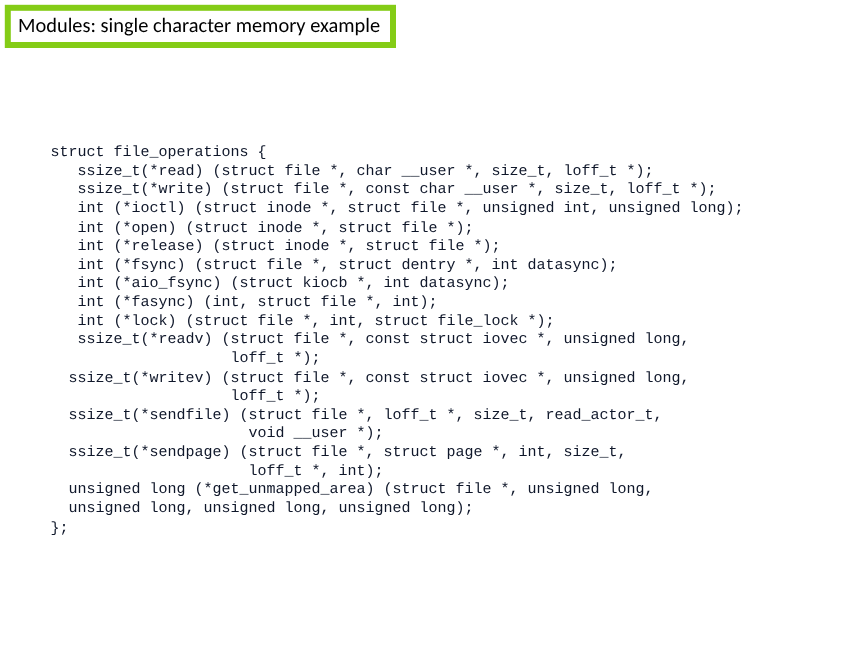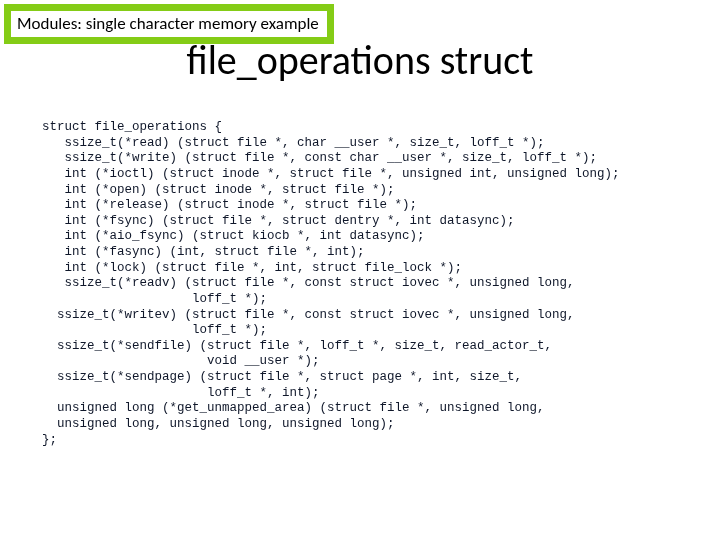--- a/index.html
+++ b/index.html
@@ -14,21 +14,21 @@
   .slide {
     position: relative;
     width: 720px;
     height: 540px;
     box-sizing: border-box;
   }
   .tag-box {
     position: absolute;
     top: 4px;
     left: 4px;
-    border: 7px solid #84cc16;
+    border: 5px solid #84cc16;
     padding: 2px 8px 3px 6px;
     font-size: 17px;
     color: #000;
     background: #fff;
   }
   .title {
     position: absolute;
     top: 36px;
     left: 0;
     width: 720px;
@@ -49,21 +49,20 @@
     white-space: pre;
   }
 </style>
 </head>
 <body>
 
 <div class="slide">
   <div class="tag-box">
     <span>Modules: single character memory example</span>
   </div>
-  <div class="title">file_operations struct</div>
   <div class="code">struct file_operations {
    ssize_t(*read) (struct file *, char __user *, size_t, loff_t *);
    ssize_t(*write) (struct file *, const char __user *, size_t, loff_t *);
    int (*ioctl) (struct inode *, struct file *, unsigned int, unsigned long);
    int (*open) (struct inode *, struct file *);
    int (*release) (struct inode *, struct file *);
    int (*fsync) (struct file *, struct dentry *, int datasync);
    int (*aio_fsync) (struct kiocb *, int datasync);
    int (*fasync) (int, struct file *, int);
    int (*lock) (struct file *, int, struct file_lock *);

